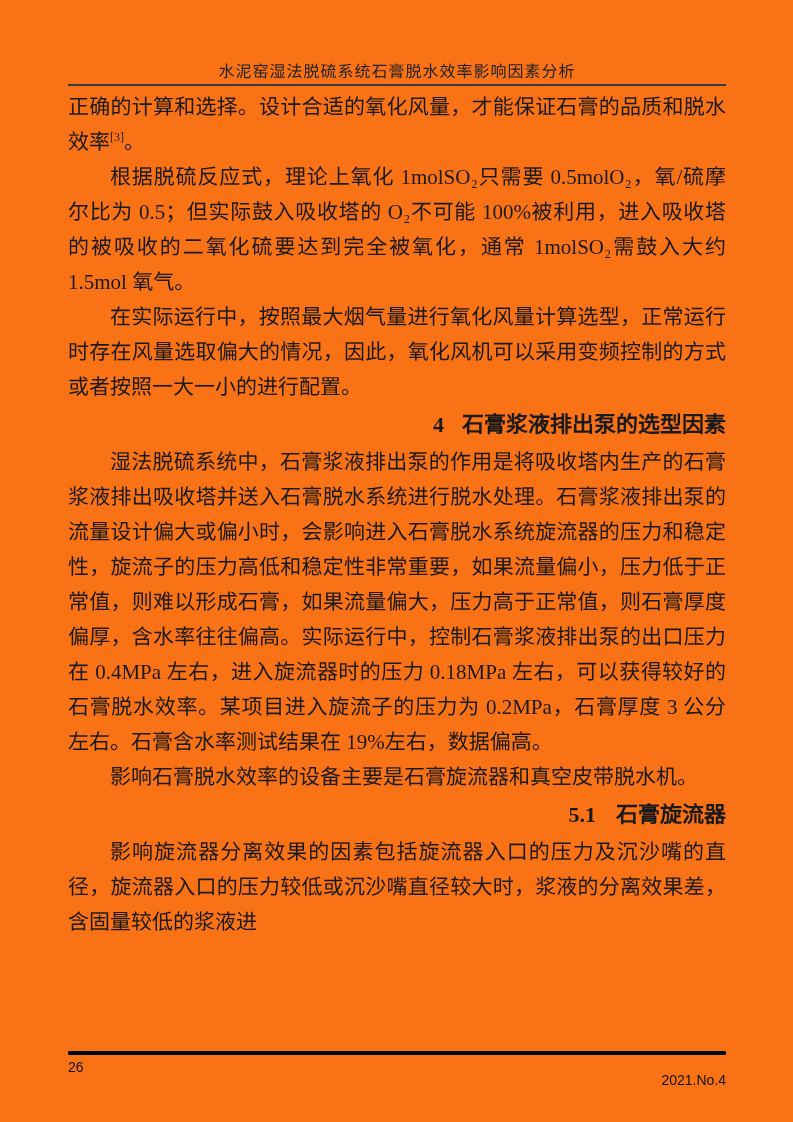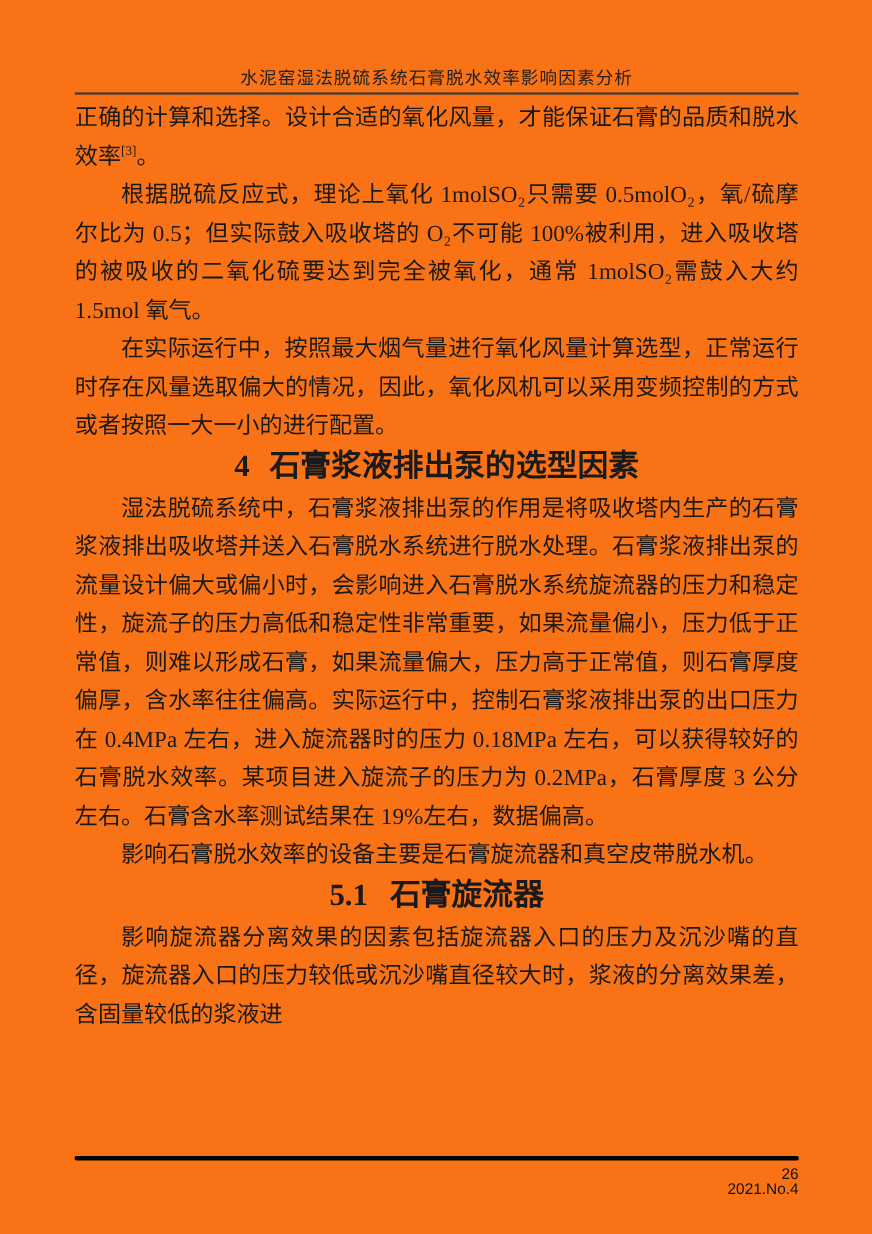--- a/index.html
+++ b/index.html
@@ -45,23 +45,23 @@
   }
   .para.no-indent { text-indent: 0; }
   sup.cite {
     font-size: 12px;
     vertical-align: super;
     line-height: 0;
   }
   .heading {
     font-weight: bold;
     margin: 6px 0;
-    font-size: 28px;
+    font-size: 22px;
     line-height: 28px;
-    text-align: center;
+    text-align: right;
     text-indent: 0;
   }
   .heading .h-num { display: inline-block; }
   .heading.level1 .h-num { margin-right: 18px; }
   .heading.level2 .h-num { margin-right: 20px; }
   .footer {
     position: absolute;
     left: 68px;
     top: 1051px;
     width: 658px;
@@ -74,21 +74,21 @@
   .footer-row {
     position: relative;
     margin-top: 3px;
     font-family: "Liberation Sans", "DejaVu Sans", sans-serif;
     font-size: 14px;
     line-height: 18px;
     color: #111111;
   }
   .page-num {
     display: block;
-    text-align: right;
+    text-align: left;
   }
   .issue {
     position: absolute;
     right: 0;
     top: 0;
     margin-top: 13px;
   }
 </style>
 </head>
 <body>

